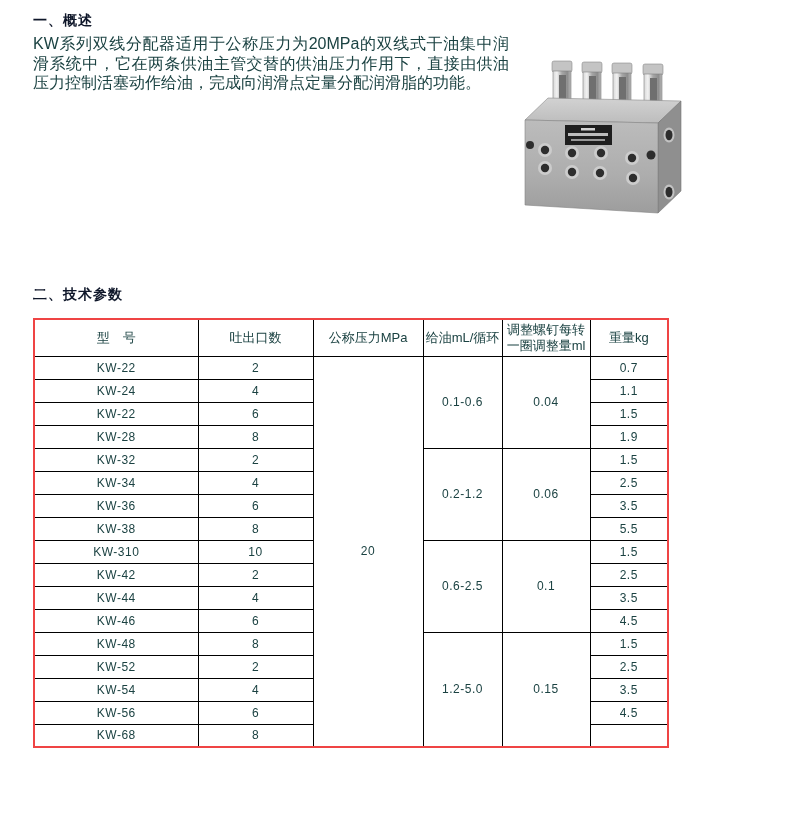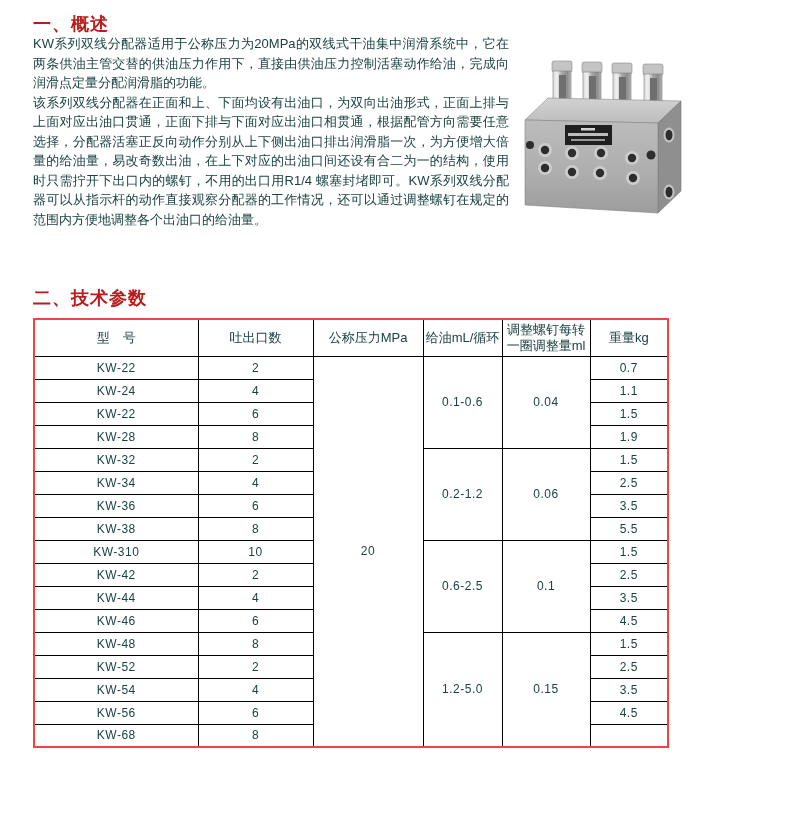--- a/index.html
+++ b/index.html
@@ -6,29 +6,29 @@
   html, body { background: #ffffff; }
   body {
     width: 792px; height: 822px;
     font-family: "Liberation Sans", "DejaVu Sans", sans-serif;
     color: #1b4242;
   }
   .page { position: relative; width: 792px; height: 822px; background: #ffffff; overflow: hidden; }
 
   .heading {
     position: absolute; left: 33px;
-    font-size: 18px; font-weight: bold; letter-spacing: 1px;
-    color: #b91c1c;
+    font-size: 14px; font-weight: bold; letter-spacing: 1px;
+    color: #0f172a;
   }
   #overview-heading { top: 12px; }
   #specs-heading   { top: 286px; }
 
   .paragraphs {
     position: absolute; left: 33px; top: 34px; width: 476px;
-    font-size: 13px; line-height: 19.5px; text-align: justify;
+    font-size: 16px; line-height: 19.5px; text-align: justify;
   }
   .paragraphs p { margin: 0; }
 
   .photo { position: absolute; left: 515px; top: 55px; width: 270px; height: 185px; }
 
   table.specs {
     position: absolute; left: 33px; top: 318px; width: 634px;
     border-collapse: collapse; table-layout: fixed;
     border: 2px solid #ef4444;
   }
@@ -50,21 +50,20 @@
 </style>
 </head>
 <body>
 
 <div class="page">
 
   <div class="heading" id="overview-heading">一、概述</div>
 
   <div class="paragraphs">
     <p>KW系列双线分配器适用于公称压力为20MPa的双线式干油集中润滑系统中，它在两条供油主管交替的供油压力作用下，直接由供油压力控制活塞动作给油，完成向润滑点定量分配润滑脂的功能。</p>
-    <p>该系列双线分配器在正面和上、下面均设有出油口，为双向出油形式，正面上排与上面对应出油口贯通，正面下排与下面对应出油口相贯通，根据配管方向需要任意选择，分配器活塞正反向动作分别从上下侧出油口排出润滑脂一次，为方便增大倍量的给油量，易改奇数出油，在上下对应的出油口间还设有合二为一的结构，使用时只需拧开下出口内的螺钉，不用的出口用R1/4 螺塞封堵即可。KW系列双线分配器可以从指示杆的动作直接观察分配器的工作情况，还可以通过调整螺钉在规定的范围内方便地调整各个出油口的给油量。</p>
   </div>
 
   <div class="photo">
     <svg width="270" height="185" viewBox="0 0 270 185" xmlns="http://www.w3.org/2000/svg">
       <defs>
         <linearGradient id="gFront" x1="0" y1="0" x2="0" y2="1">
           <stop offset="0" stop-color="#bcbcbc"></stop>
           <stop offset="0.6" stop-color="#adadad"></stop>
           <stop offset="1" stop-color="#9d9d9d"></stop>
         </linearGradient>

